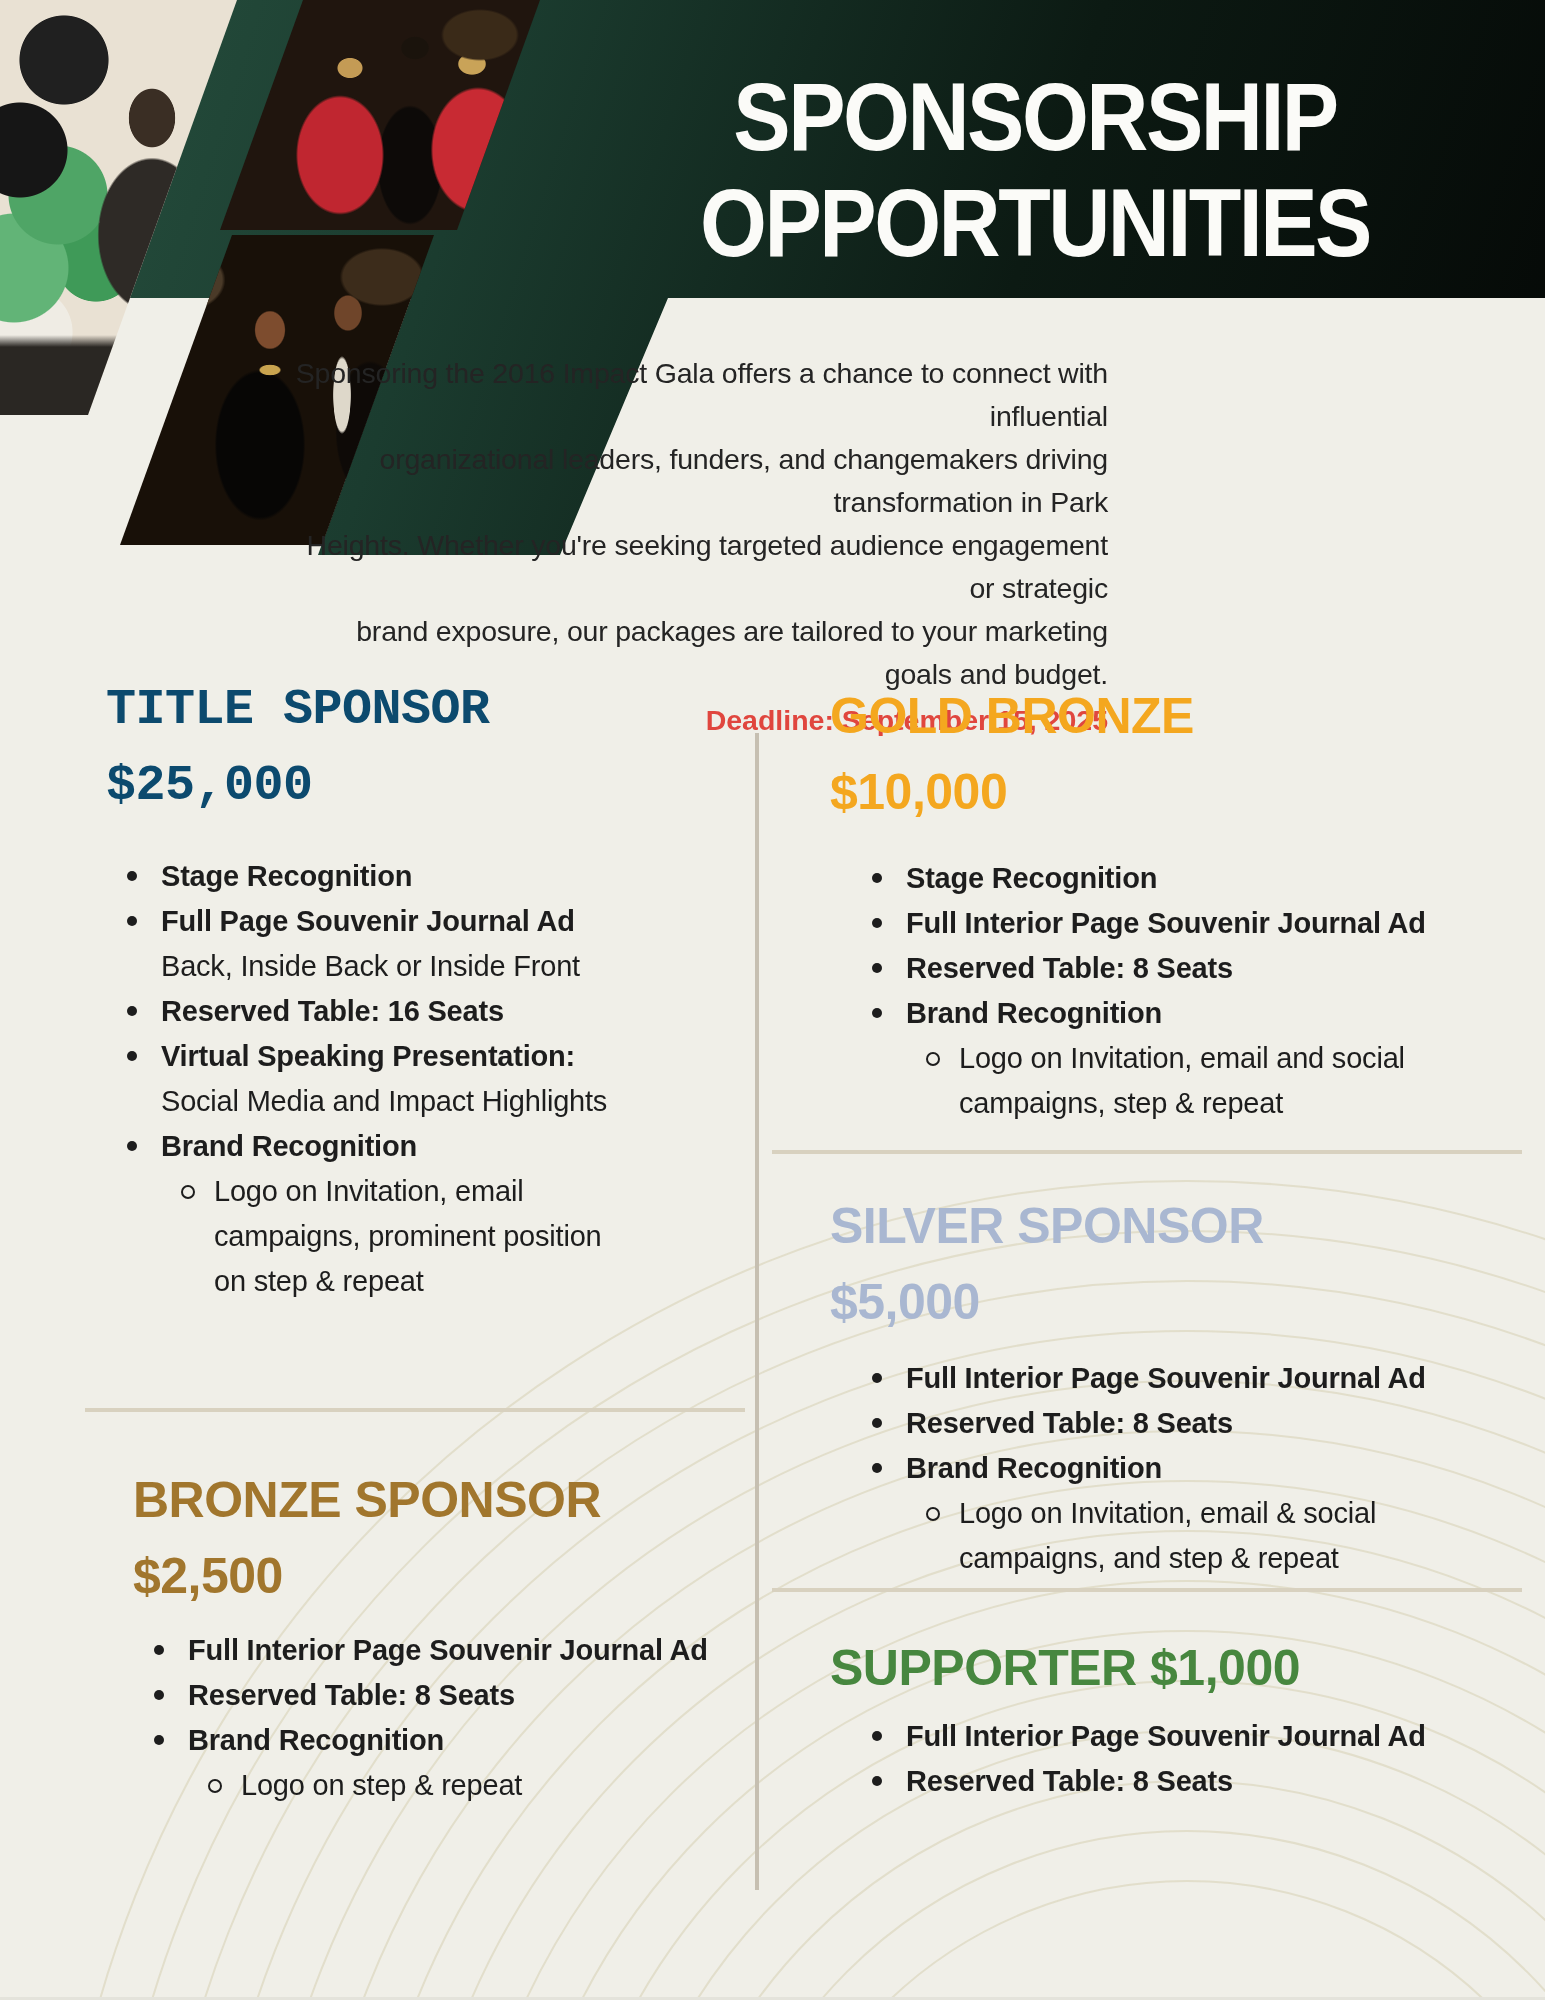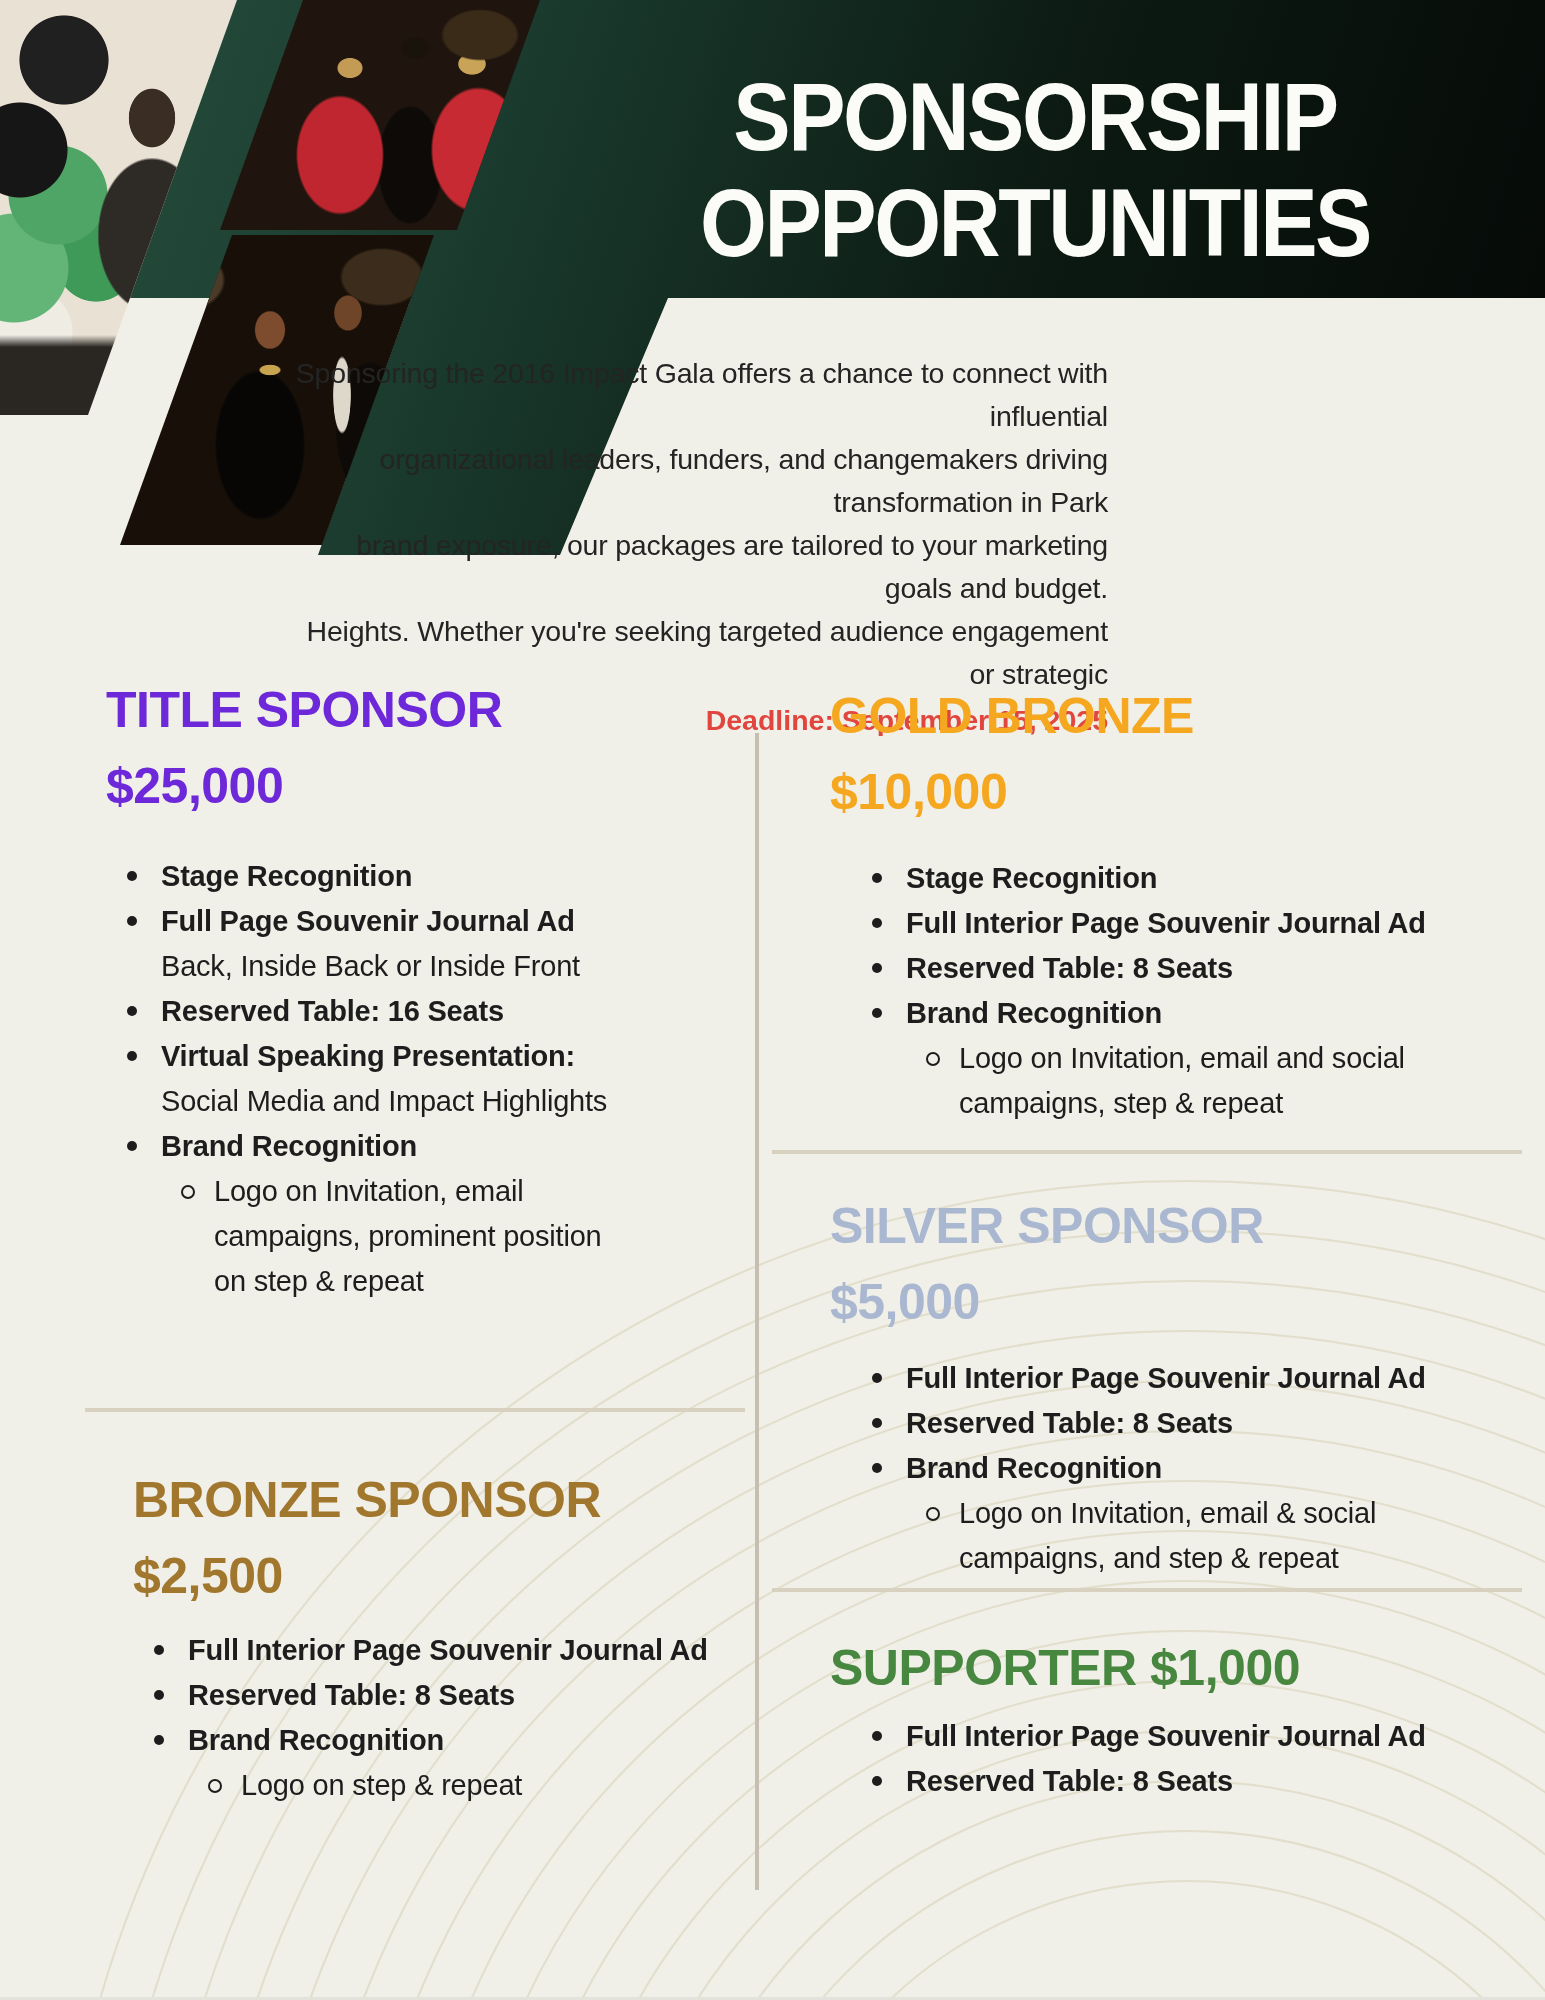--- a/index.html
+++ b/index.html
@@ -133,33 +133,33 @@
   <div class="hero-band"></div>
   <div class="photo photo-guests"></div>
   <div class="photo photo-couple"></div>
   <div class="photo photo-speaker"></div>
   <h1 class="hero-title"><span>SPONSORSHIP</span><br><span>OPPORTUNITIES</span></h1>
 
   <div class="intro">
     <div id="intro-lines">
         <div class="intro-line">Sponsoring the 2016 Impact Gala offers a chance to connect with influential</div>
         <div class="intro-line">organizational leaders, funders, and changemakers driving transformation in Park</div>
+        <div class="intro-line">Heights. Whether you're seeking targeted audience engagement or strategic</div>
         <div class="intro-line">brand exposure, our packages are tailored to your marketing goals and budget.</div>
-        <div class="intro-line">Heights. Whether you're seeking targeted audience engagement or strategic</div>
       </div>
     <div class="deadline" style="color: rgb(224, 70, 62);">Deadline: September 15, 2025</div>
   </div>
 
   <div class="vline"></div>
   <div class="hline hline-left"></div>
   <div class="hline hline-right1"></div>
   <div class="hline hline-right2"></div>
 
   <section class="tier col-left tier-title-pos">
-    <h2 style="color: #6d28d9;"><span>TITLE SPONSOR</span><br><span>$25,000</span></h2>
+    <h2 style="color: #0c4a6e; font-family: Liberation Mono, monospace;"><span>TITLE SPONSOR</span><br><span>$25,000</span></h2>
     <ul>
         <li class="b-main">Stage Recognition</li>
         <li class="b-main">Full Page Souvenir Journal Ad</li>
         <li class="b-plain">Back, Inside Back or Inside Front</li>
         <li class="b-main">Reserved Table: 16 Seats</li>
         <li class="b-main">Virtual Speaking Presentation:</li>
         <li class="b-plain">Social Media and Impact Highlights</li>
         <li class="b-main">Brand Recognition</li>
         <li class="b-sub">Logo on Invitation, email campaigns, prominent position on step &amp; repeat</li>
       </ul>

